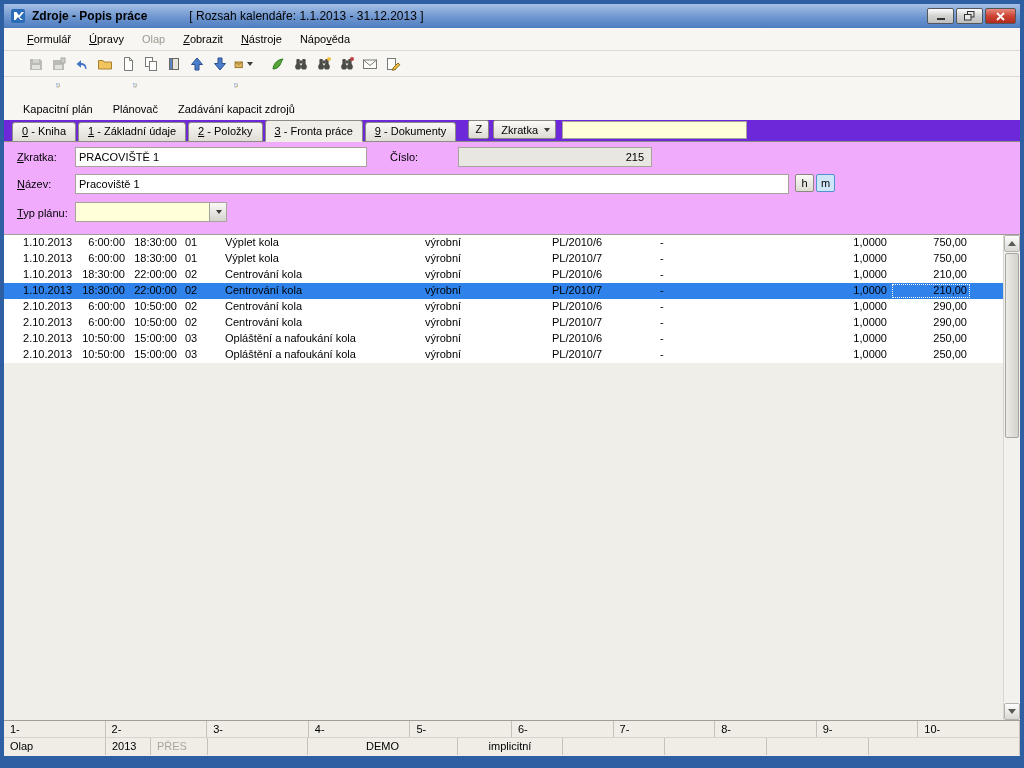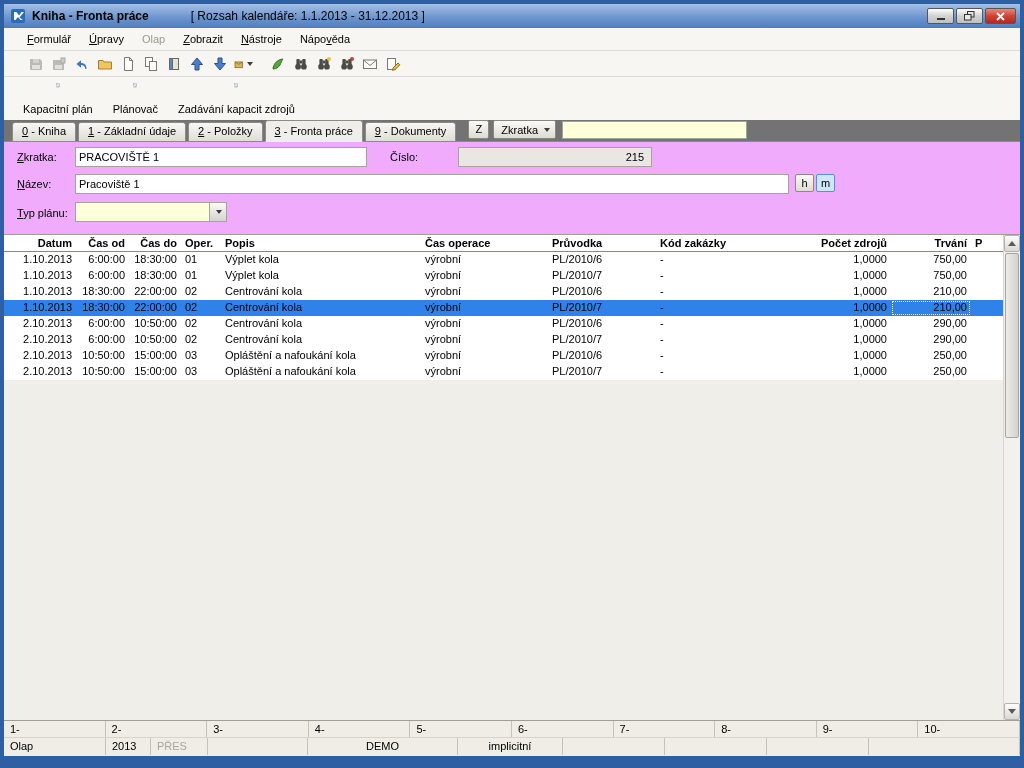--- a/index.html
+++ b/index.html
@@ -39,21 +39,21 @@
            border-top:4px solid #3c3c38; display:inline-block; margin-left:1px; }
 
   .bigbar { height:44px; display:flex; align-items:center; padding-left:12px; gap:6px;
             background:#f7f6f2; border-top:1px solid #ddDBd3; }
   .bigbtn { display:flex; flex-direction:column; align-items:center; justify-content:center;
             padding:2px 6px; height:38px; gap:15px; border:1px solid transparent; border-radius:2px; }
   .bigbtn span.lbl { white-space:nowrap; }
 
   
   .tabbar { height:22px; display:flex; align-items:flex-end; padding-left:8px;
-            background:#737373; border-bottom:1px solid #8d8b85; }
+            background:#6d28d9; border-bottom:1px solid #8d8b85; }
   .tab { height:19px; line-height:17px; padding:0 9px; margin-right:2px; white-space:nowrap;
          background:linear-gradient(#f8f7f4,#e0ddd5); border:1px solid #8d8b85;
          border-bottom:none; border-radius:3px 3px 0 0; }
   .tab.active { height:22px; line-height:20px; background:#f0eee8; margin-bottom:-1px;
                 border-bottom:1px solid #f0eee8; }
   .zbtn { width:21px; height:19px; margin:0 4px 2px 10px; text-align:center; line-height:17px;
           border:1px solid #8a887f; border-radius:2px; background:linear-gradient(#fafaf8,#dddbd3); }
   .fieldsel { height:19px; margin-bottom:2px; display:flex; align-items:center; gap:5px;
               padding:0 5px 0 7px; border:1px solid #8a887f; border-radius:2px;
               background:linear-gradient(#fafaf8,#dddbd3); }
@@ -128,21 +128,21 @@
 
 <div id="screen">
 
   <div class="titlebar">
     <span class="appicon">
       <svg width="16" height="16" viewBox="0 0 16 16">
           <rect x="1" y="1" width="14" height="14" rx="2" fill="#2b6cb8"></rect>
           <path d="M4 12 V4 h2.5 l2.5 3.5 L11.5 4 H14 l-4.5 5.5 L13 12 h-2.5 L8 9 5.5 12 Z" fill="#fff"></path>
         </svg>
     </span>
-    <span class="title">Kniha - Fronta práce</span>
+    <span class="title">Zdroje - Popis práce</span>
     <span class="range">[ Rozsah kalendáře: 1.1.2013 - 31.12.2013 ]</span>
     <span class="winbtns">
       <span class="wbtn">
         <svg width="10" height="9" viewBox="0 0 10 9">
             <rect x="1" y="6" width="8" height="2" fill="#333"></rect>
           </svg>
       </span>
       <span class="wbtn">
         <svg width="11" height="10" viewBox="0 0 11 10">
             <rect x="3.5" y="0.5" width="6.5" height="5.5" fill="none" stroke="#333"></rect>
@@ -336,33 +336,20 @@
       <span class="combo">
         <span class="cbtxt"></span>
         <span class="cbtn">
             <span class="caret"></span>
           </span>
       </span>
     </div>
 
     <div class="tablewrap">
       <div class="tgrid">
-        <div class="thead">
-          <span class="tcell c0">Datum</span>
-          <span class="tcell c1">Čas od</span>
-          <span class="tcell c2">Čas do</span>
-          <span class="tcell c3">Oper.</span>
-          <span class="tcell c4">Popis</span>
-          <span class="tcell c5">Čas operace</span>
-          <span class="tcell c6">Průvodka</span>
-          <span class="tcell c7">Kód zakázky</span>
-          <span class="tcell c8">Počet zdrojů</span>
-          <span class="tcell c9">Trvání</span>
-          <span class="tcell c10">P</span>
-        </div>
         <div>
             <div class="trow">
               <span class="tcell c0">1.10.2013</span>
               <span class="tcell c1">6:00:00</span>
               <span class="tcell c2">18:30:00</span>
               <span class="tcell c3">01</span>
               <span class="tcell c4">Výplet kola</span>
               <span class="tcell c5">výrobní</span>
               <span class="tcell c6">PL/2010/6</span>
               <span class="tcell c7">-</span>

